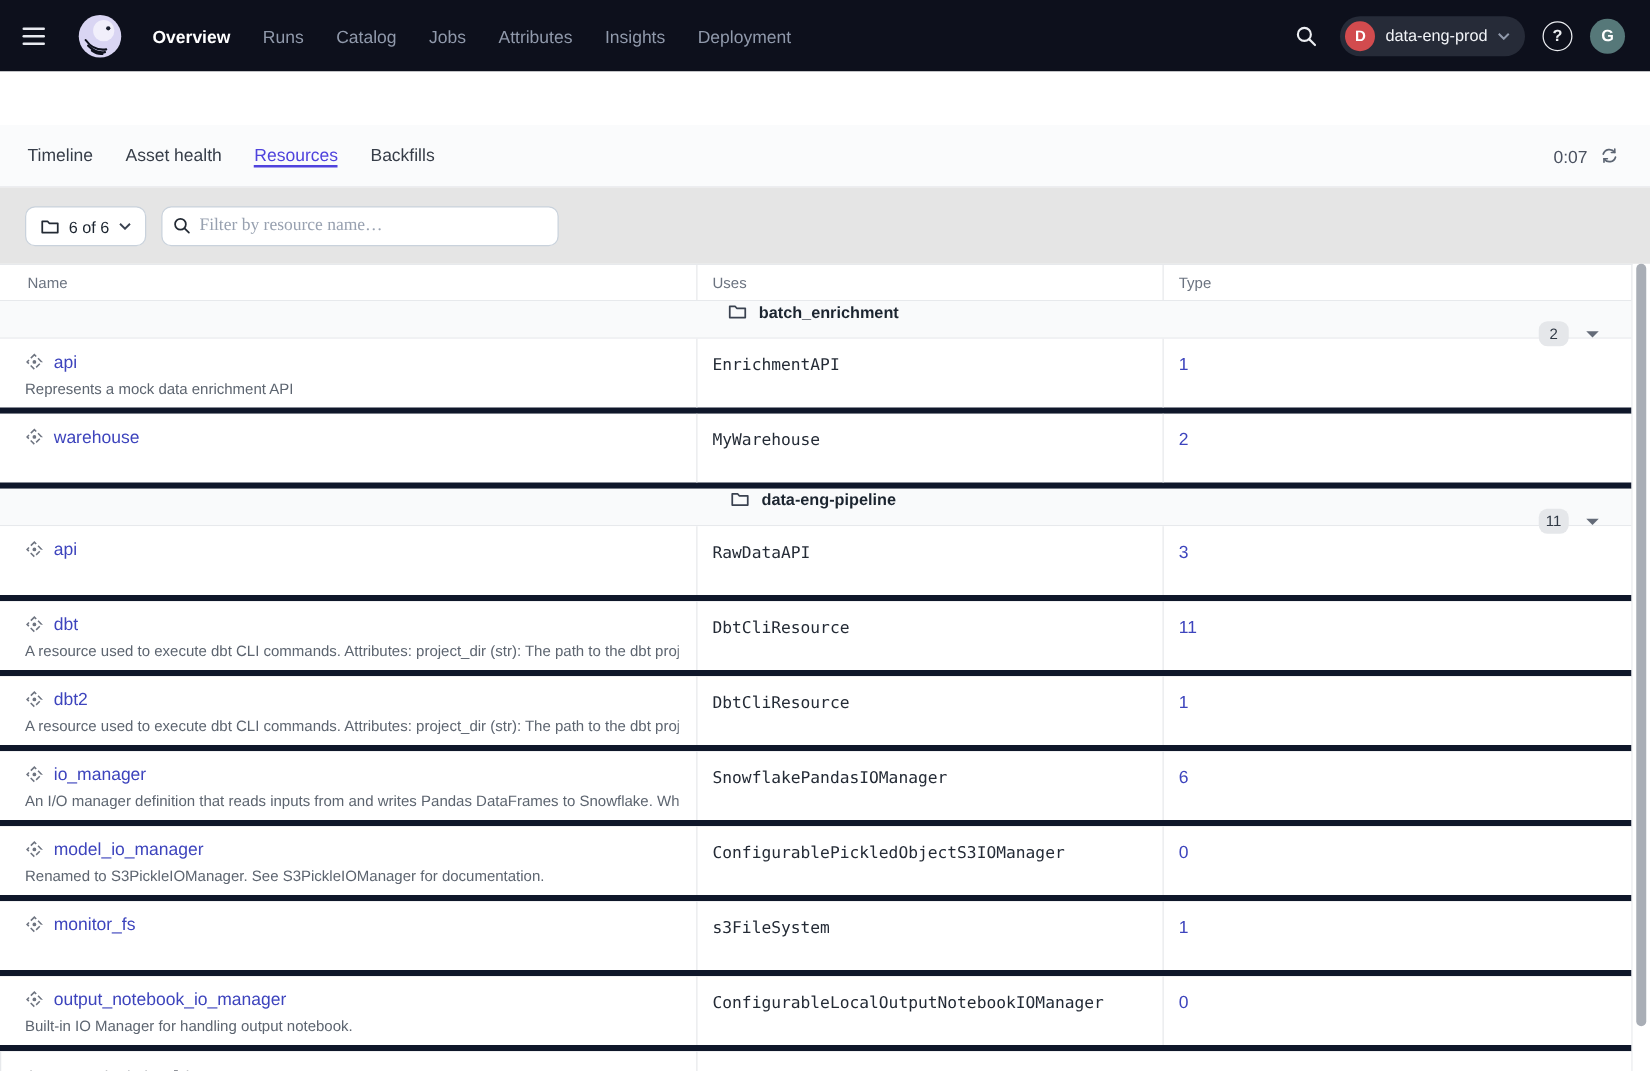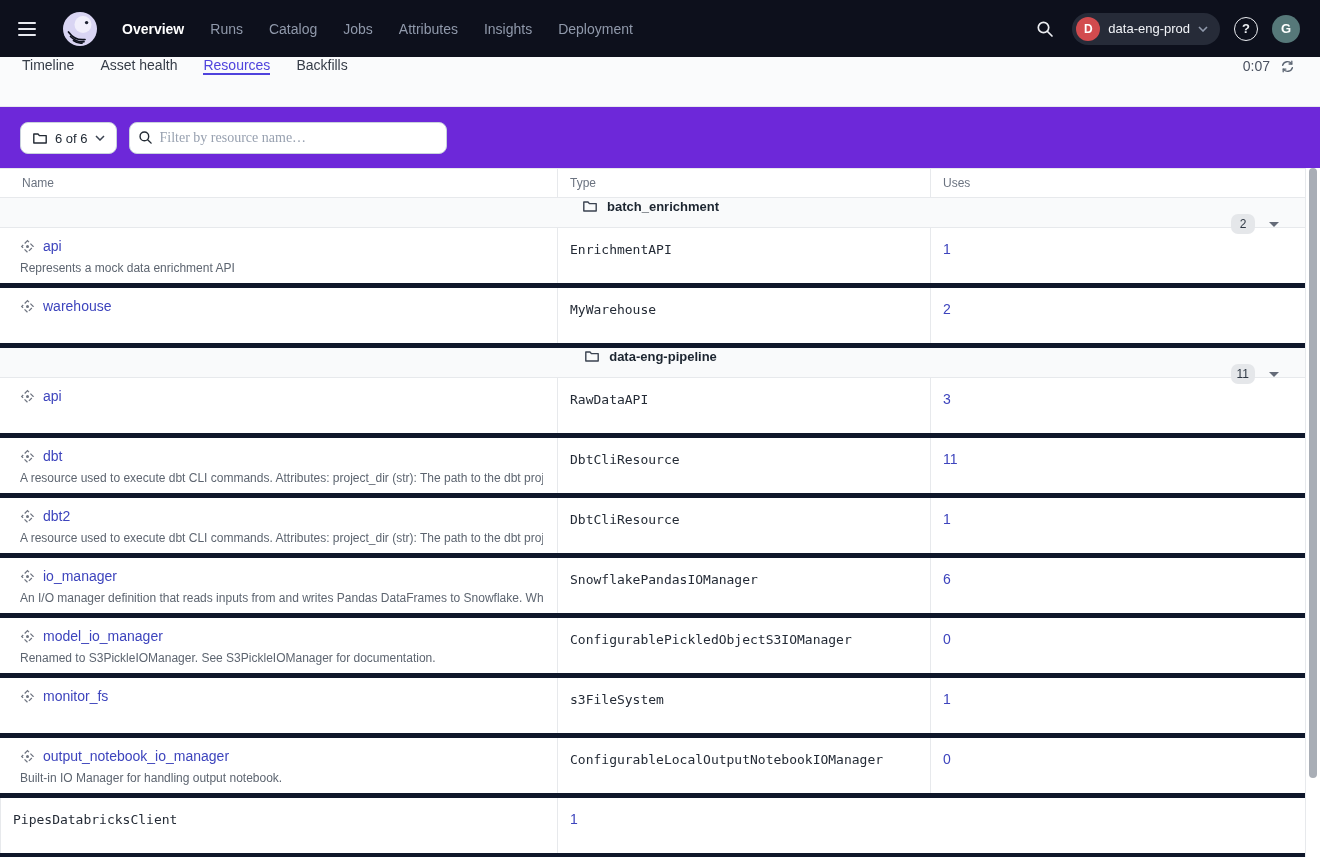--- a/index.html
+++ b/index.html
@@ -23,31 +23,31 @@
   .ws-badge { width:24px; height:24px; border-radius:50%; background:#d24b4e; color:#fff;
               font-size:12px; font-weight:700; display:flex; align-items:center; justify-content:center; }
   .ws-name { color:#f2f4f8; font-size:13px; font-weight:500; }
   .help-btn { width:24px; height:24px; border-radius:50%; border:1.6px solid #eceef2; color:#eceef2;
               font-size:13px; font-weight:600; display:flex; align-items:center; justify-content:center; cursor:pointer; }
   .avatar { width:28px; height:28px; border-radius:50%; background:#567879; color:#fff;
             font-size:13px; font-weight:600; display:flex; align-items:center; justify-content:center; cursor:pointer; }
 
   
   .tabbar { height:50px; background:#fafbfc; border-bottom:1px solid #e7e9ec;
-            display:flex; align-items:flex-start; padding:0 22px; }
+            display:flex; align-items:center; padding:0 22px;margin-top:43px; }
   .tabs { display:flex; gap:26px; }
   .tab { display:flex; align-items:center; font-size:14px; font-weight:500; color:#363d48;
          border-bottom:2px solid transparent; cursor:pointer; white-space:nowrap; }
   .tab.active { color:#4f43dd; border-bottom-color:#4f43dd; }
   .tab-right { margin-left:auto; display:flex; align-items:center; gap:10px; }
   .timer { font-size:14px; color:#4a5160; }
   .refresh { width:18px; height:18px; cursor:pointer; display:flex; align-items:center; }
 
   
-  .filterbar { display:flex; align-items:center; gap:12px; padding:15px 20px 14px 20px; background:#6d28d9; }
+  .filterbar { display:flex; align-items:center; gap:12px; padding:15px 20px 14px 20px; background:#e5e5e5; }
   .count-btn { display:flex; align-items:center; gap:7px; height:32px; padding:0 11px;
                border:1px solid #c9d2dc; border-radius:8px; background:#fff; font-size:13px;
                font-weight:500; color:#1c2530; cursor:pointer; }
   .search-box { position:relative; width:318px; height:32px; }
   .search-box svg { position:absolute; left:9px; top:8px; }
   .search-input { width:100%; height:100%; border:1px solid #c9d2dc; border-radius:8px;
                   padding:0 10px 0 30px; font-size:14px; color:#1c2530; outline:none;
                   font-family:Liberation Serif, serif; }
   .search-input::placeholder { color:#98a1b0; }
 
@@ -167,22 +167,22 @@
         <line x1="10.3" y1="10.3" x2="14" y2="14" stroke-linecap="round"></line>
     </svg>
     <input class="search-input" type="text" placeholder="Filter by resource name…" style="">
   </div>
 </div>
 
 <div class="table-wrap">
   <div class="rtable">
     <div class="thead">
       <div class="th">Name</div>
+      <div class="th">Uses</div>
       <div class="th">Type</div>
-      <div class="th">Uses</div>
     </div>
     <div>
         <div class="group-row">
     <div class="group-left">
       <svg viewBox="0 0 16 16" width="16" height="16" fill="none" stroke="#3a4250" stroke-width="1.4">
         <path d="M1.8 4 h4.2 l1.4 1.6 h6.8 v7.4 h-12.4 z" stroke-linejoin="round"></path>
       </svg>
       <span class="group-name">batch_enrichment</span>
     </div>
     <div class="group-right">

